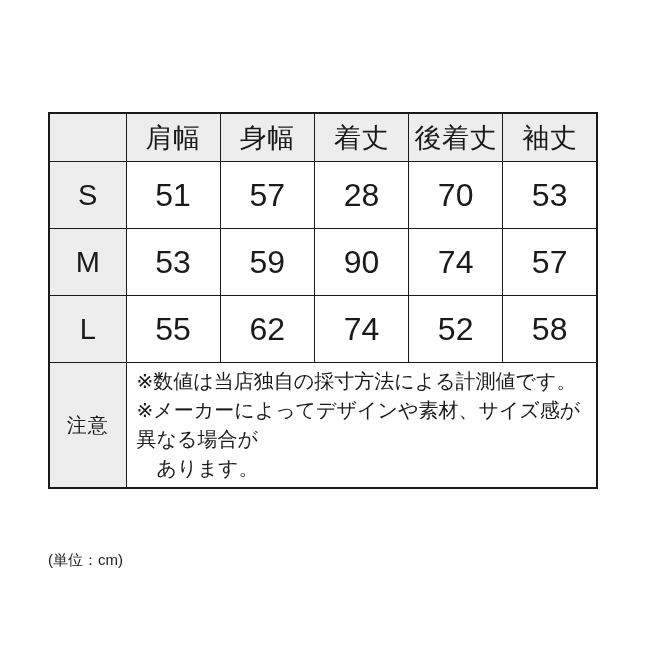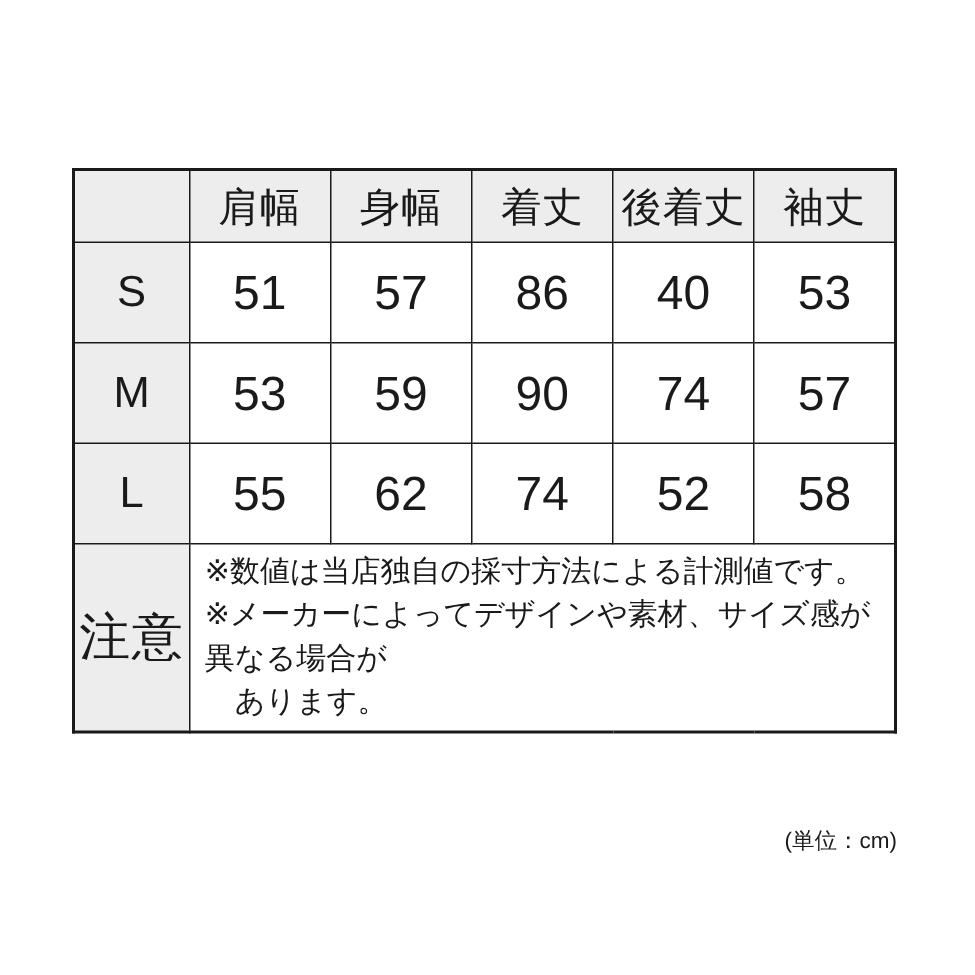--- a/index.html
+++ b/index.html
@@ -42,36 +42,36 @@
   .size-table tbody th.label-cell {
     background: #ededed;
     font-size: 29px;
   }
   .size-table tr.data-row td {
     height: 66px;
     font-size: 32px;
   }
   .size-table tr.row-xl td { height: 72px; }
   .size-table tr.notes-row th.label-cell {
-    font-size: 34px;
+    font-size: 20px;
     letter-spacing: 1px;
   }
   .size-table td.notes-cell {
     height: 100px;
     text-align: left;
     font-size: 20px;
     line-height: 29px;
     padding: 4px 8px 4px 10px;
   }
   .unit-label {
     position: absolute;
     left: 48px;
     top: 551px;
     width: 550px;
-    text-align: right;
+    text-align: left;
     font-size: 15px;
     color: #1a1a1a;
   }
 </style>
 </head>
 <body>
 
 <div class="page">
 
   <table class="size-table">
@@ -91,22 +91,22 @@
         <th>着丈</th>
         <th>後着丈</th>
         <th>袖丈</th>
       </tr>
     </thead>
     <tbody>
       <tr class="data-row">
         <th class="label-cell">S</th>
         <td>51</td>
         <td>57</td>
-        <td>86</td>
-        <td>40</td>
+        <td>28</td>
+        <td>70</td>
         <td>53</td>
       </tr>
       <tr class="data-row">
         <th class="label-cell">M</th>
         <td>53</td>
         <td>59</td>
         <td>90</td>
         <td>74</td>
         <td>57</td>
       </tr>

